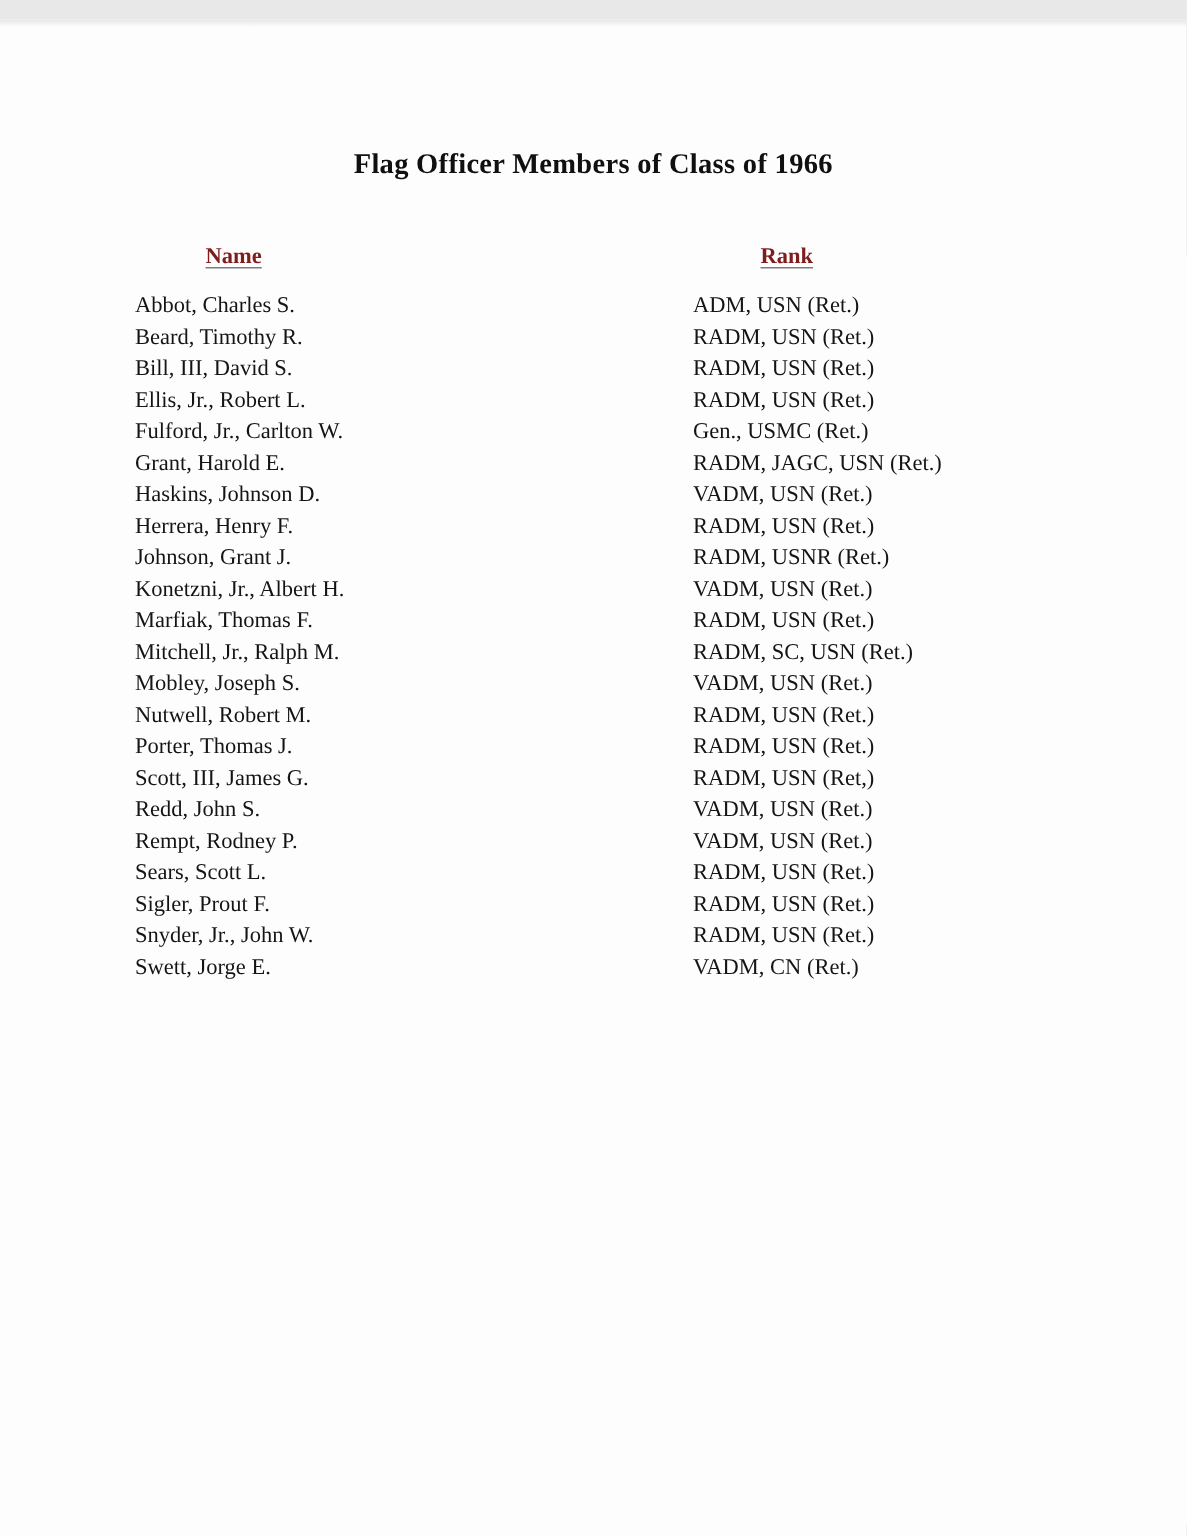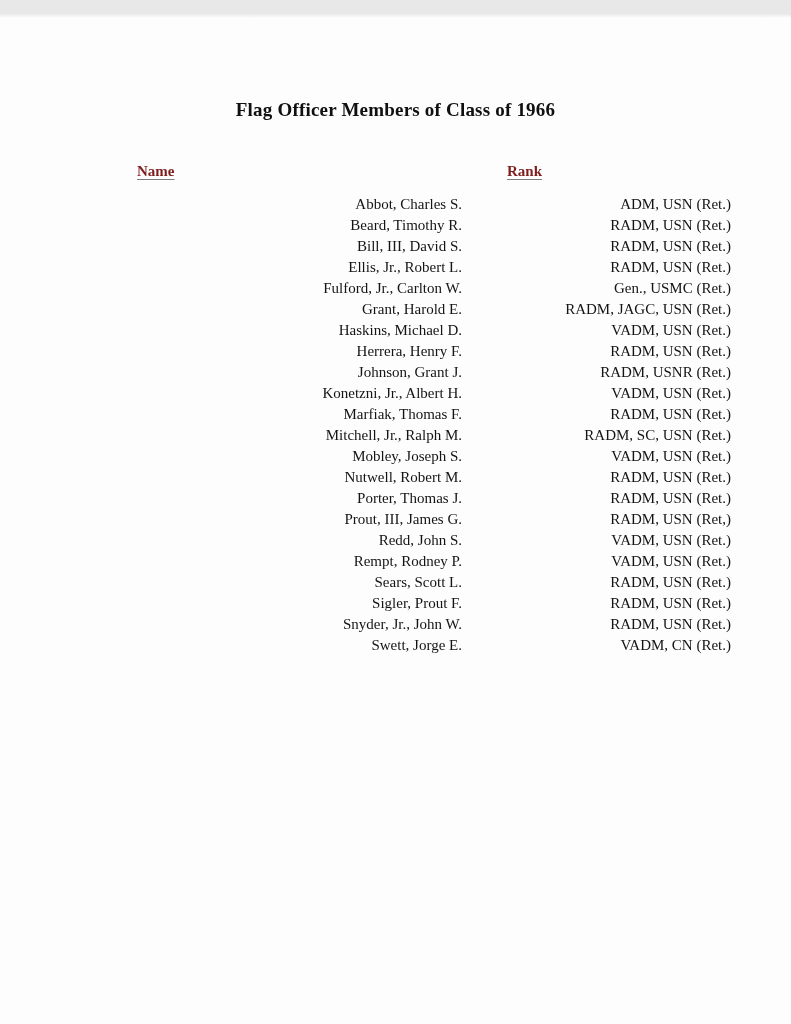--- a/index.html
+++ b/index.html
@@ -53,21 +53,20 @@
     text-decoration-color: rgba(20,20,20,0.55);
     color: #7f1d1d;
   }
   .col-header.name { left: 137px; }
   .col-header.rank { left: 507px; }
   .roster {
     position: absolute;
     top: 181px;
     left: 90px;
     right: 60px;
-    text-align: right;
   }
   .roster-row {
     display: flex;
     height: 21px;
     line-height: 21px;
     font-size: 15px;
     white-space: nowrap;
   }
   .cell-name {
     width: 372px;
@@ -115,21 +114,21 @@
     <span class="cell-name">Fulford, Jr., Carlton W.</span>
     <span class="cell-rank">Gen., USMC (Ret.)</span>
   </div>
 
   <div class="roster-row">
     <span class="cell-name">Grant, Harold E.</span>
     <span class="cell-rank">RADM, JAGC, USN (Ret.)</span>
   </div>
 
   <div class="roster-row">
-    <span class="cell-name">Haskins, Michael D.</span>
+    <span class="cell-name">Haskins, Johnson D.</span>
     <span class="cell-rank">VADM, USN (Ret.)</span>
   </div>
 
   <div class="roster-row">
     <span class="cell-name">Herrera, Henry F.</span>
     <span class="cell-rank">RADM, USN (Ret.)</span>
   </div>
 
   <div class="roster-row">
     <span class="cell-name">Johnson, Grant J.</span>
@@ -160,21 +159,21 @@
     <span class="cell-name">Nutwell, Robert M.</span>
     <span class="cell-rank">RADM, USN (Ret.)</span>
   </div>
 
   <div class="roster-row">
     <span class="cell-name">Porter, Thomas J.</span>
     <span class="cell-rank">RADM, USN (Ret.)</span>
   </div>
 
   <div class="roster-row">
-    <span class="cell-name">Prout, III, James G.</span>
+    <span class="cell-name">Scott, III, James G.</span>
     <span class="cell-rank">RADM, USN (Ret,)</span>
   </div>
 
   <div class="roster-row">
     <span class="cell-name">Redd, John S.</span>
     <span class="cell-rank">VADM, USN (Ret.)</span>
   </div>
 
   <div class="roster-row">
     <span class="cell-name">Rempt, Rodney P.</span>

